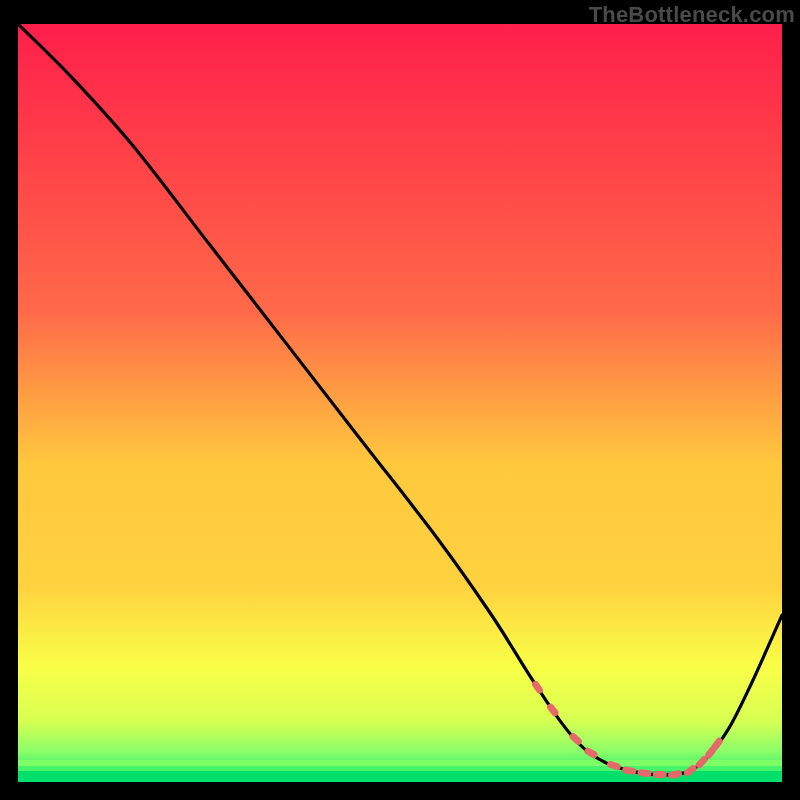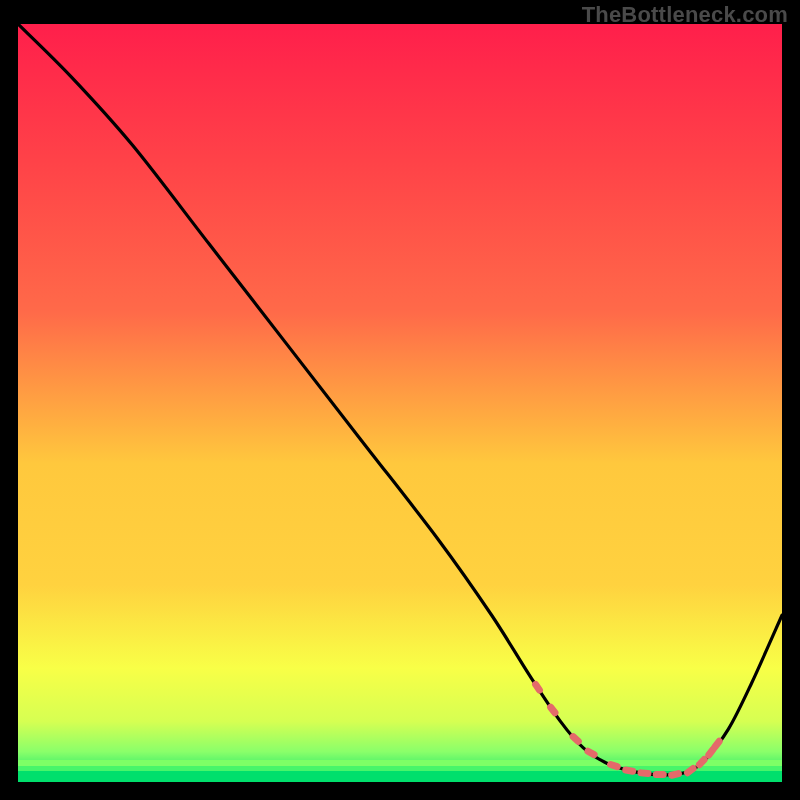--- a/index.html
+++ b/index.html
@@ -13,21 +13,21 @@
   }
   .frame {
     position: relative;
     width: 800px;
     height: 800px;
     background: #000;
   }
   .watermark {
     position: absolute;
     top: 2px;
-    right: 12px;
+    right: 5px;
     color: #4a4a4a;
     font-size: 22px;
     font-weight: 600;
     letter-spacing: 0.2px;
     z-index: 50;
   }
   .plot-wrap {
     position: absolute;
     left: 18px;
     top: 24px;

